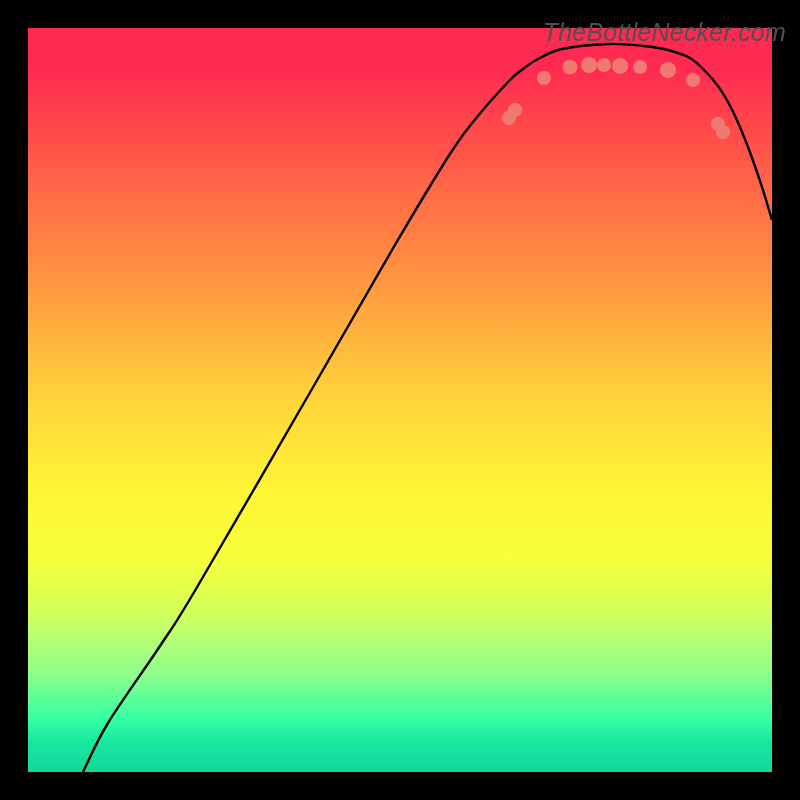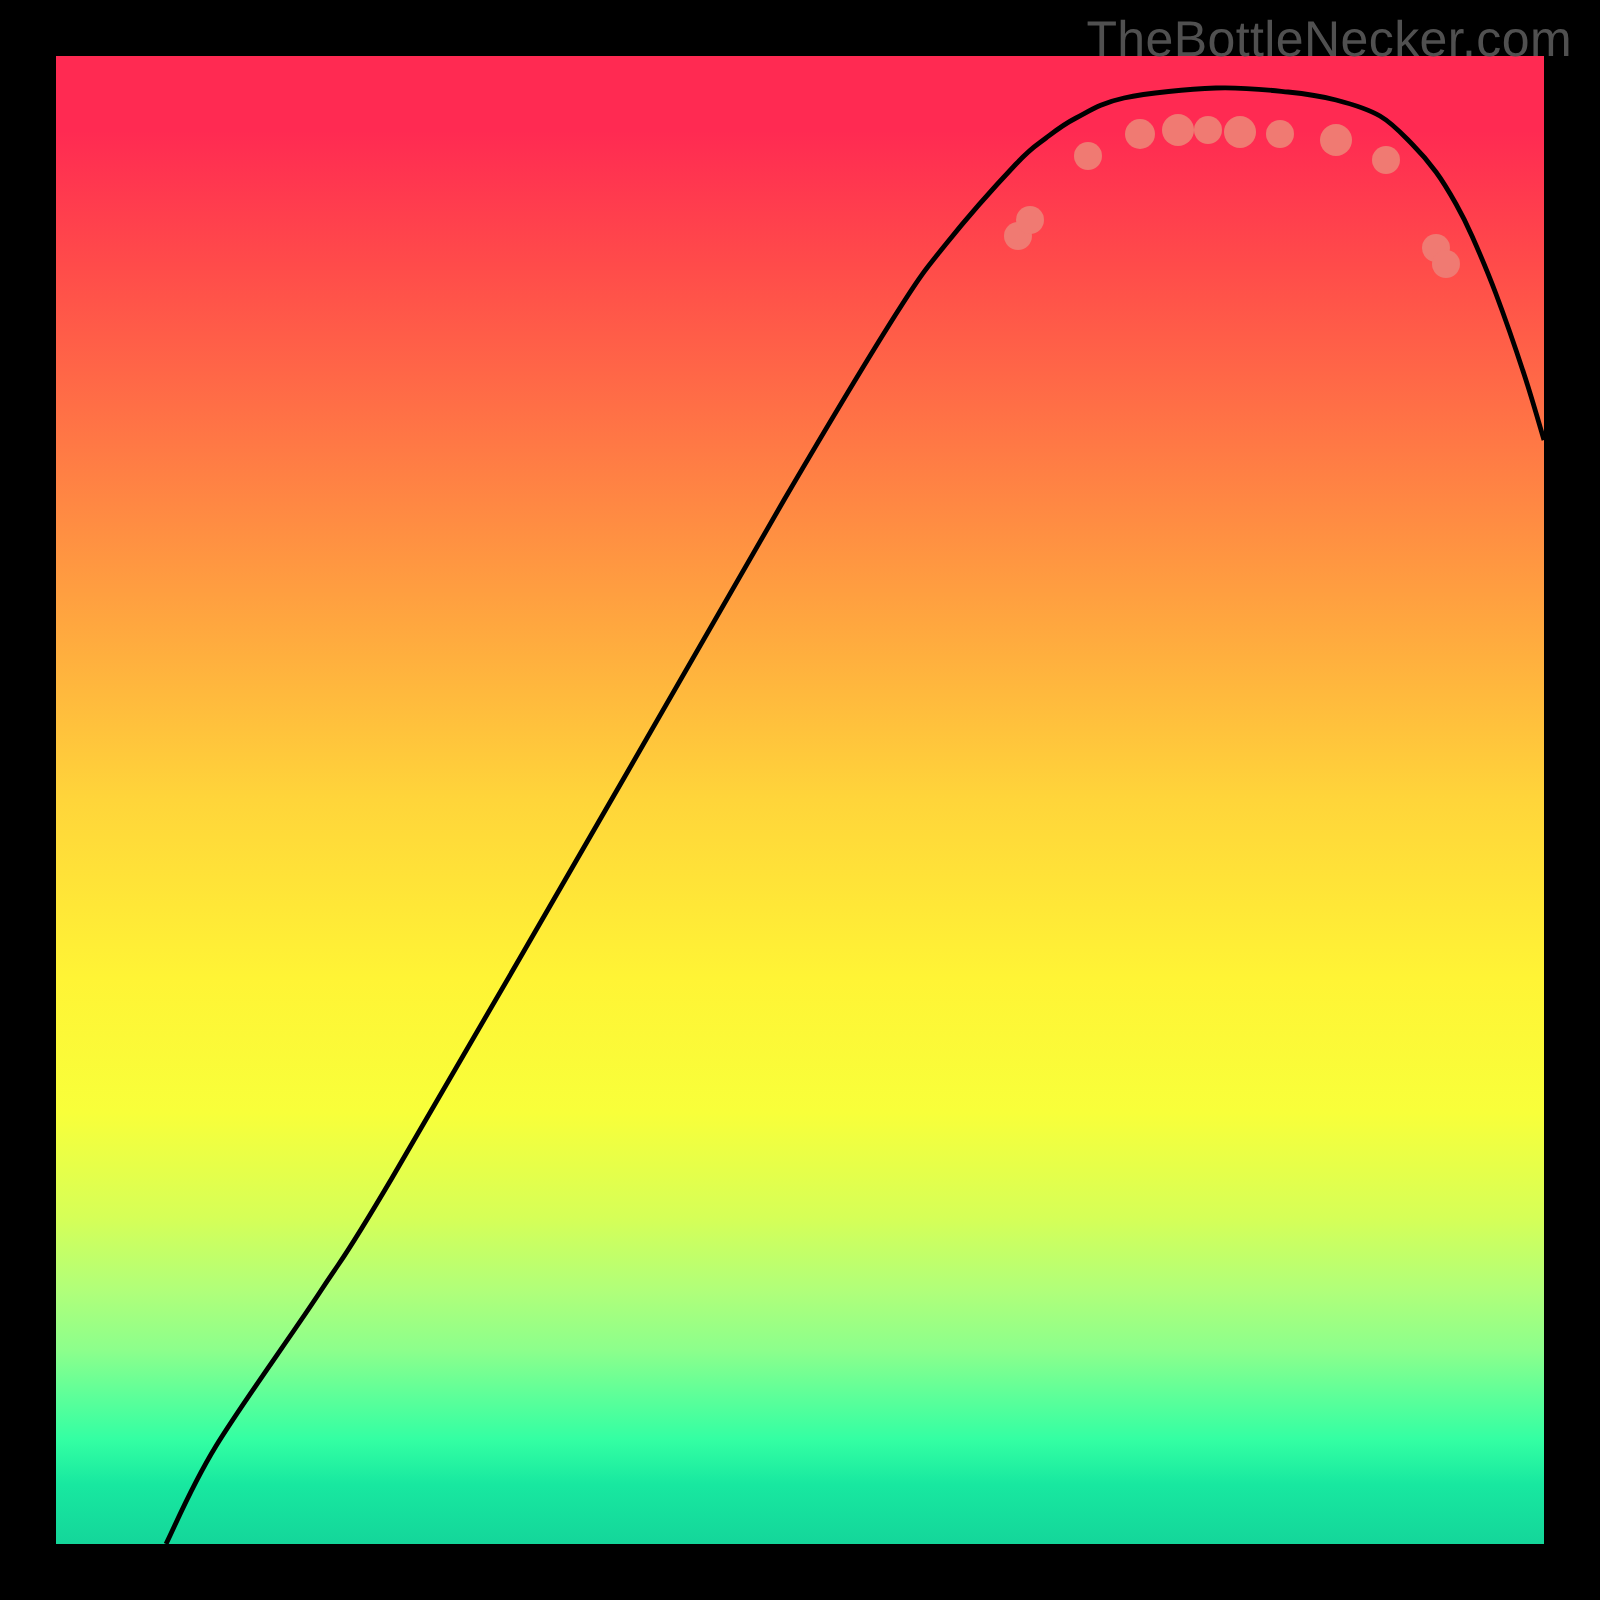--- a/index.html
+++ b/index.html
@@ -5,27 +5,28 @@
   * { margin: 0; padding: 0; box-sizing: border-box; }
   html, body { width: 800px; height: 800px; overflow: hidden; background: #fff; }
   .frame {
     position: relative;
     width: 800px;
     height: 800px;
     background: #000;
   }
   .watermark {
     position: absolute;
-    top: 6px;
+    top: 18px;
     right: 14px;
     color: #505050;
     font-family: Arial, Helvetica, sans-serif;
     font-size: 25px;
     letter-spacing: 0.2px;
     z-index: 3;
+    font-style: italic;
   }
   .plot {
     position: absolute;
     left: 28px;
     top: 28px;
     width: 744px;
     height: 744px;
     background: linear-gradient(
       to bottom,
       #ff2a52 0%,

